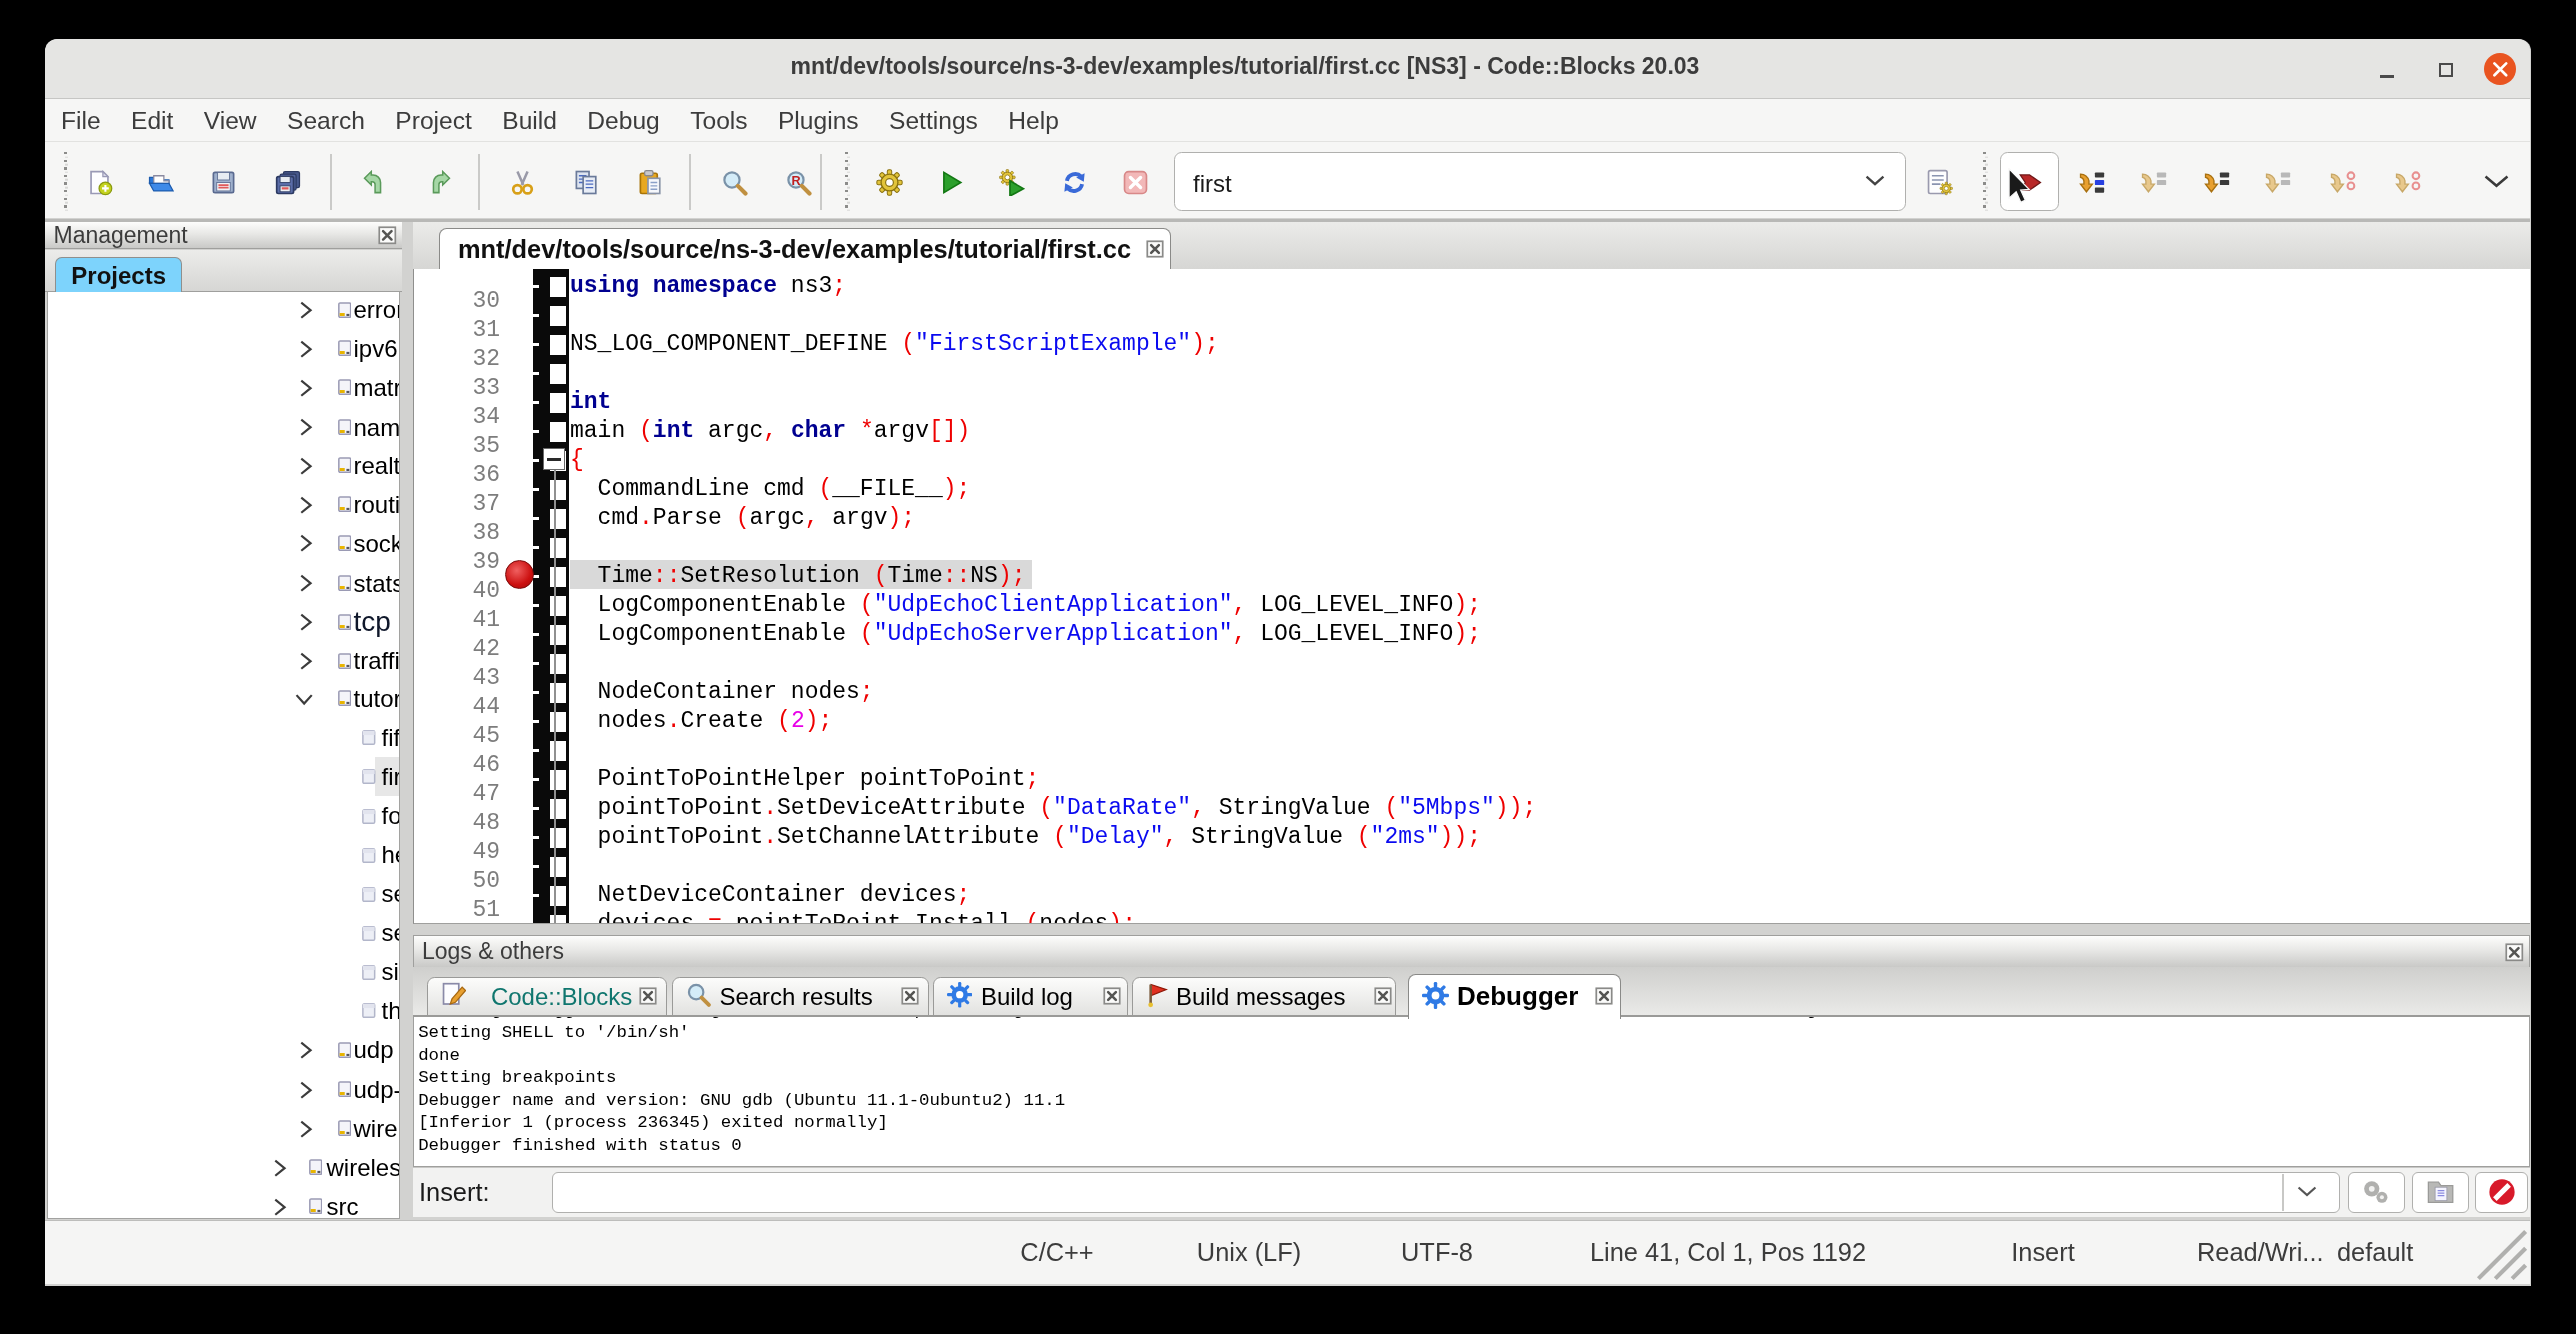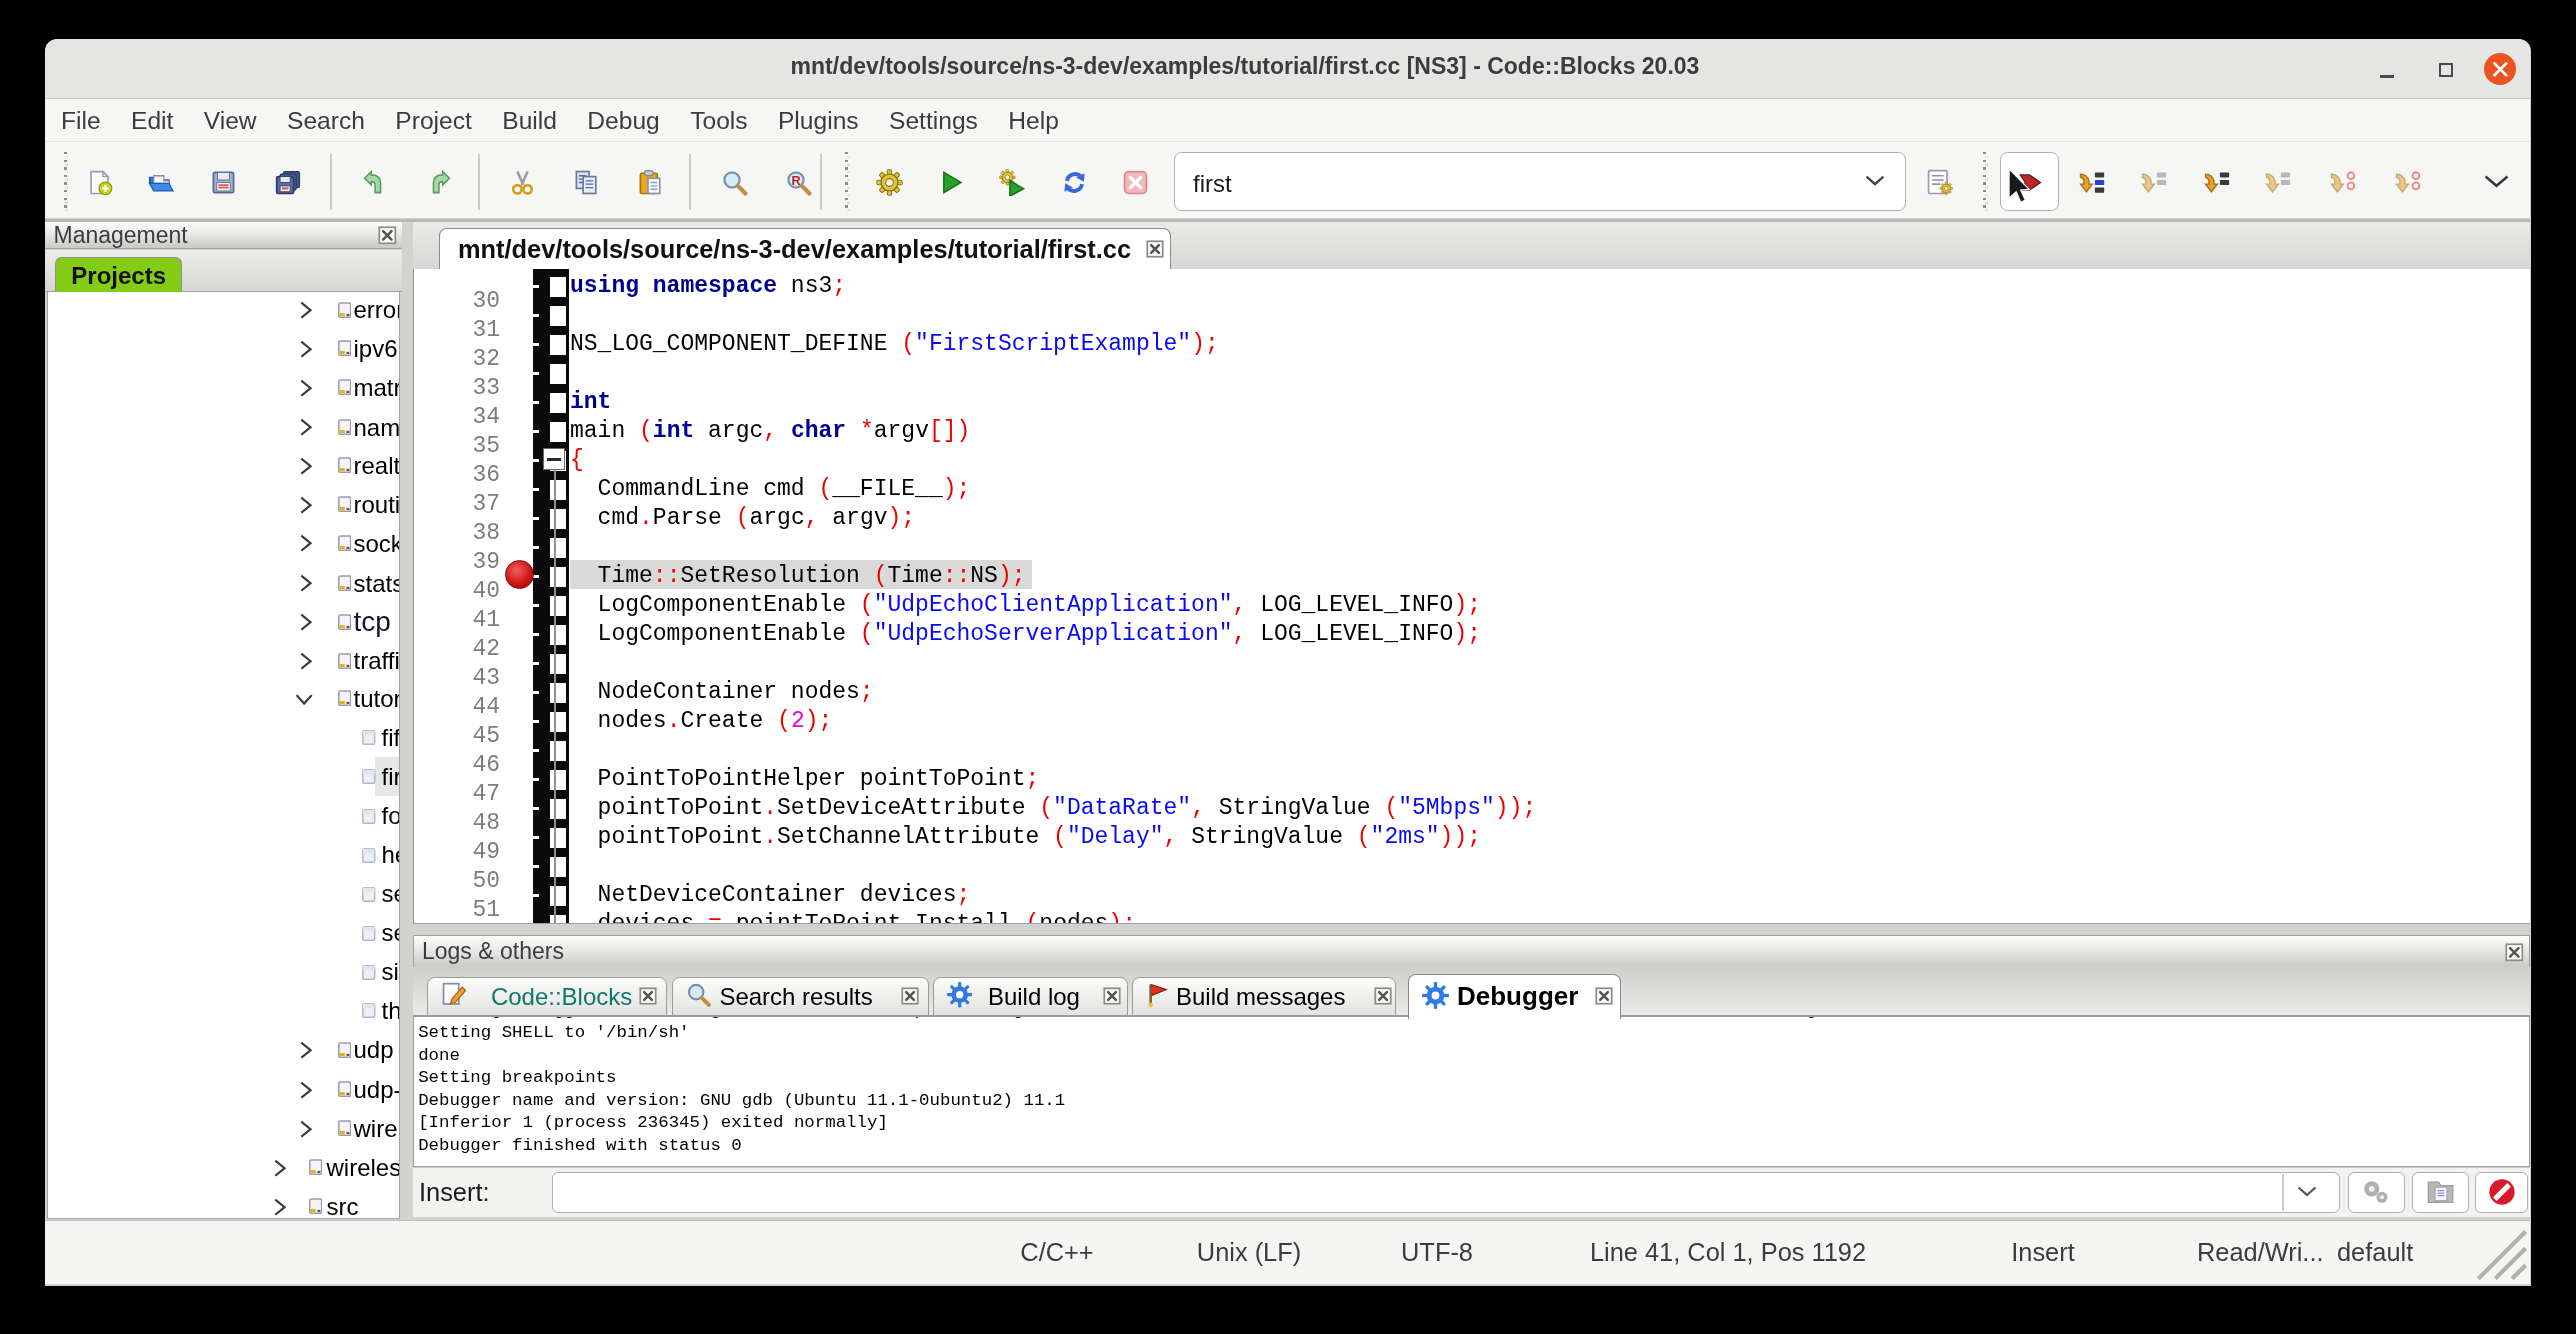--- a/index.html
+++ b/index.html
@@ -210,21 +210,21 @@
 <svg style="position:absolute;left:2437px;top:135px" width="29" height="15.2" viewBox="0 0 34 18">
       <polyline points="4,3 17,14 30,3" fill="none" stroke="#3a3a3a" stroke-width="3"></polyline>
     </svg>
 <div class="abs hdrgrad" style="left:0;top:183px;width:357px;height:27px;border-bottom:0.8px solid #9f9f9d"></div>
 <div class="abs ui" style="left:8.5px;top:183px;height:27px;display:flex;align-items:center;font-size:23px">Management</div>
 <svg style="position:absolute;left:333px;top:187px" width="18.6" height="18.6" viewBox="0 0 22 22">
       <rect x="1.5" y="1.5" width="19" height="19" fill="#fbfbfa" stroke="#8a8a88" stroke-width="2"></rect>
       <path d="M6 6 L16 16 M16 6 L6 16" stroke="#555553" stroke-width="3" stroke-linecap="round"></path>
     </svg>
 <div class="abs" style="left:0;top:211px;width:357px;height:42px;background:linear-gradient(180deg,#ececea,#d6d6d4);border-bottom:0.8px solid #9f9f9d"></div>
-<div class="abs" style="left:10.2px;top:218px;width:127px;height:36px;background:#84cc16;border:0.8px solid #8f8f8d;border-bottom:none;border-radius:6.8px 6.8px 0 0;display:flex;align-items:center;justify-content:center;font-weight:bold;font-size:24px;color:#111">Projects</div>
+<div class="abs" style="left:10.2px;top:218px;width:127px;height:36px;background:#7dd3fc;border:0.8px solid #8f8f8d;border-bottom:none;border-radius:6.8px 6.8px 0 0;display:flex;align-items:center;justify-content:center;font-weight:bold;font-size:24px;color:#111">Projects</div>
 <div class="abs" style="left:1.7px;top:253px;width:353px;height:927px;background:#fff;border:0.8px solid #a2a2a0;border-top:none"></div>
 <div class="abs" style="left:2.5px;top:254px;width:351px;height:926px;overflow:hidden">
 <svg style="position:absolute;left:249px;top:6.8px" width="17" height="20.3" viewBox="0 0 20 24">
         <polyline points="5,3 16,12 5,21" fill="none" stroke="#3c3c3c" stroke-width="2.6"></polyline>
       </svg>
 <svg style="position:absolute;left:290px;top:8.5px" width="13.5" height="17" viewBox="0 0 16 20">
         <rect x="1" y="1" width="14" height="17" rx="1.5" fill="#f4f4f9" stroke="#9a9ab4" stroke-width="1.8"></rect>
         <rect x="2" y="13" width="6" height="3.5" fill="#e8b400"></rect>
         <rect x="10" y="14" width="3.5" height="2.5" fill="#55555f"></rect>
       </svg>
@@ -500,21 +500,21 @@
           <rect x="14" y="0" width="4" height="7" rx="1.5" fill="#2f7ae5" transform="rotate(45 16 16)"></rect>
           <rect x="14" y="0" width="4" height="7" rx="1.5" fill="#2f7ae5" transform="rotate(90 16 16)"></rect>
           <rect x="14" y="0" width="4" height="7" rx="1.5" fill="#2f7ae5" transform="rotate(135 16 16)"></rect>
           <rect x="14" y="0" width="4" height="7" rx="1.5" fill="#2f7ae5" transform="rotate(180 16 16)"></rect>
           <rect x="14" y="0" width="4" height="7" rx="1.5" fill="#2f7ae5" transform="rotate(225 16 16)"></rect>
           <rect x="14" y="0" width="4" height="7" rx="1.5" fill="#2f7ae5" transform="rotate(270 16 16)"></rect>
           <rect x="14" y="0" width="4" height="7" rx="1.5" fill="#2f7ae5" transform="rotate(315 16 16)"></rect>
           <circle cx="16" cy="16" r="10.5" fill="#2f7ae5"></circle>
           <circle cx="16" cy="16" r="4.6" fill="#fff"></circle>
         </svg></div>
-      <div style="margin-left:16px;font-size:24px;font-weight:normal;color:#000;white-space:nowrap">Build log</div>
+      <div style="margin-left:9px;font-size:24px;font-weight:normal;color:#000;white-space:nowrap">Build log</div>
     </div>
 <div class="abs tab-inactive" style="left:1087px;top:938px;width:264px;height:39px;z-index:2"></div>
     <div class="abs" style="left:1087px;top:938px;width:264px;height:39px;display:flex;align-items:center;z-index:4">
       <div style="margin-left:13.5px"><svg width="22" height="25.4" viewBox="0 0 26 30">
           <path d="M6 3 L24 9 L6 16 z" fill="#e03020" stroke="#901808" stroke-width="1.4"></path>
           <rect x="4" y="3" width="3" height="24" fill="#7a5a3a"></rect>
           <circle cx="5.5" cy="27" r="2.8" fill="#e8c030"></circle>
         </svg></div>
       <div style="margin-left:8.5px;font-size:24px;font-weight:normal;color:#000;white-space:nowrap">Build messages</div>
     </div>

